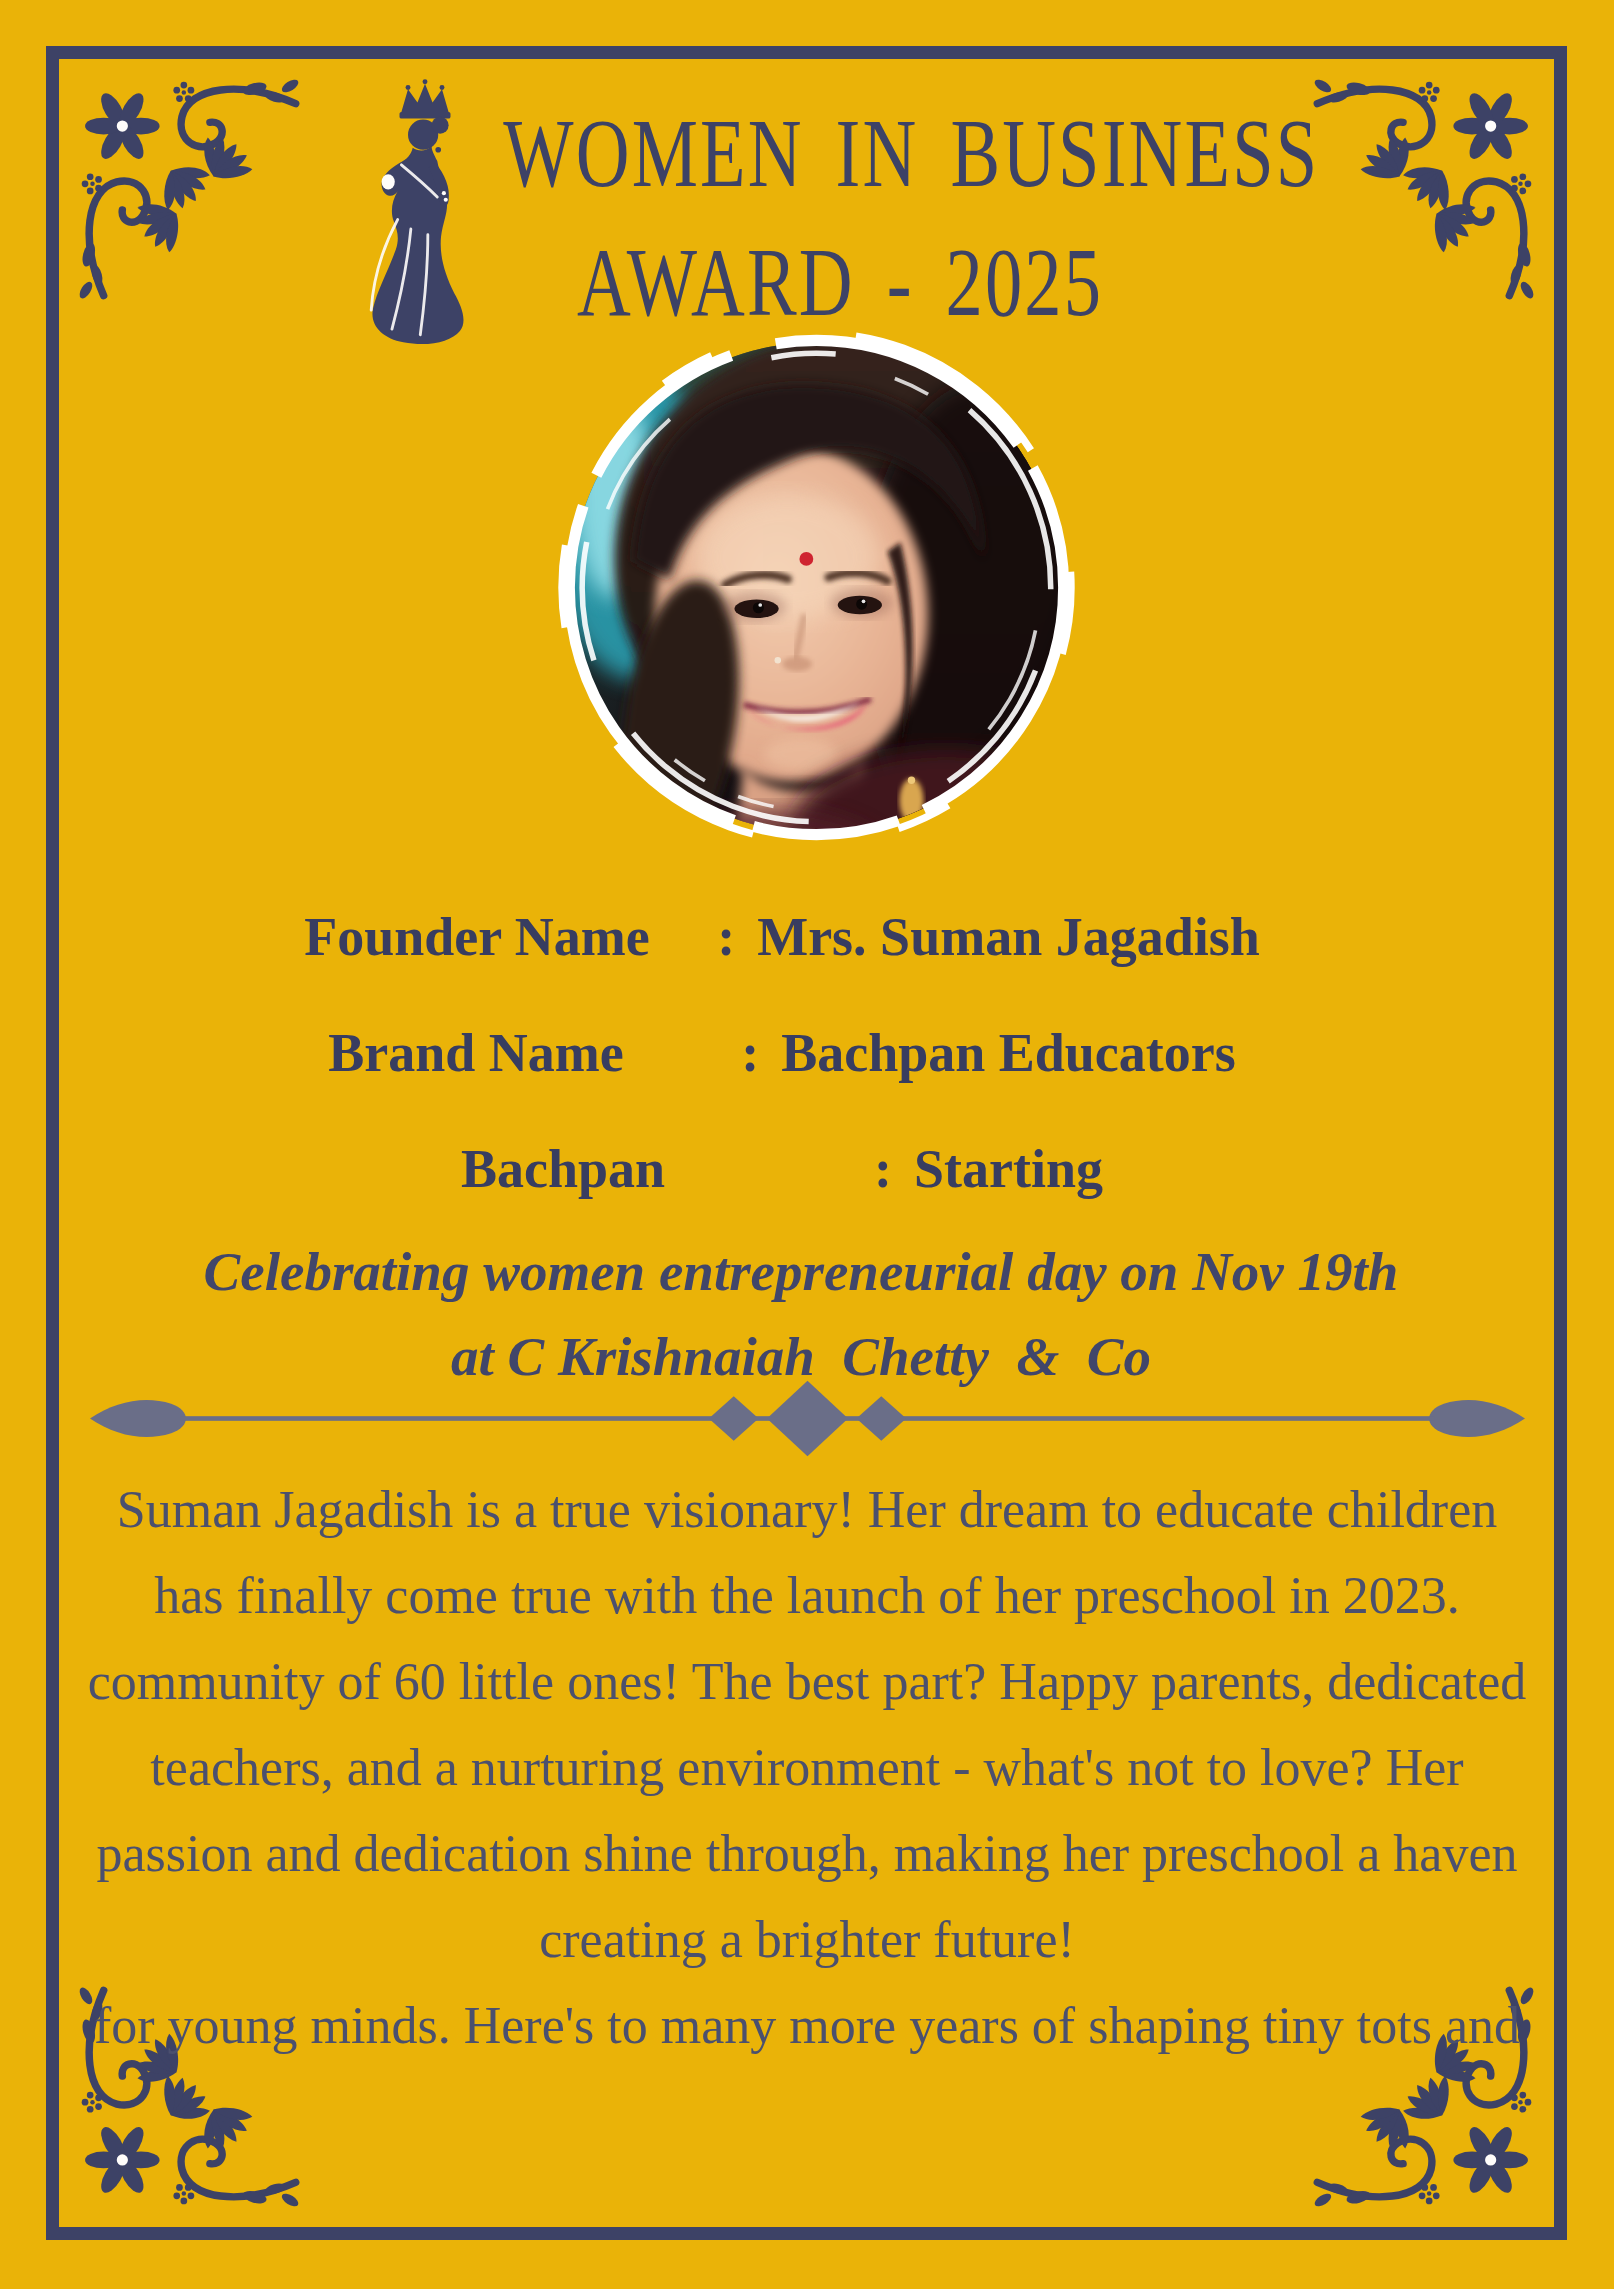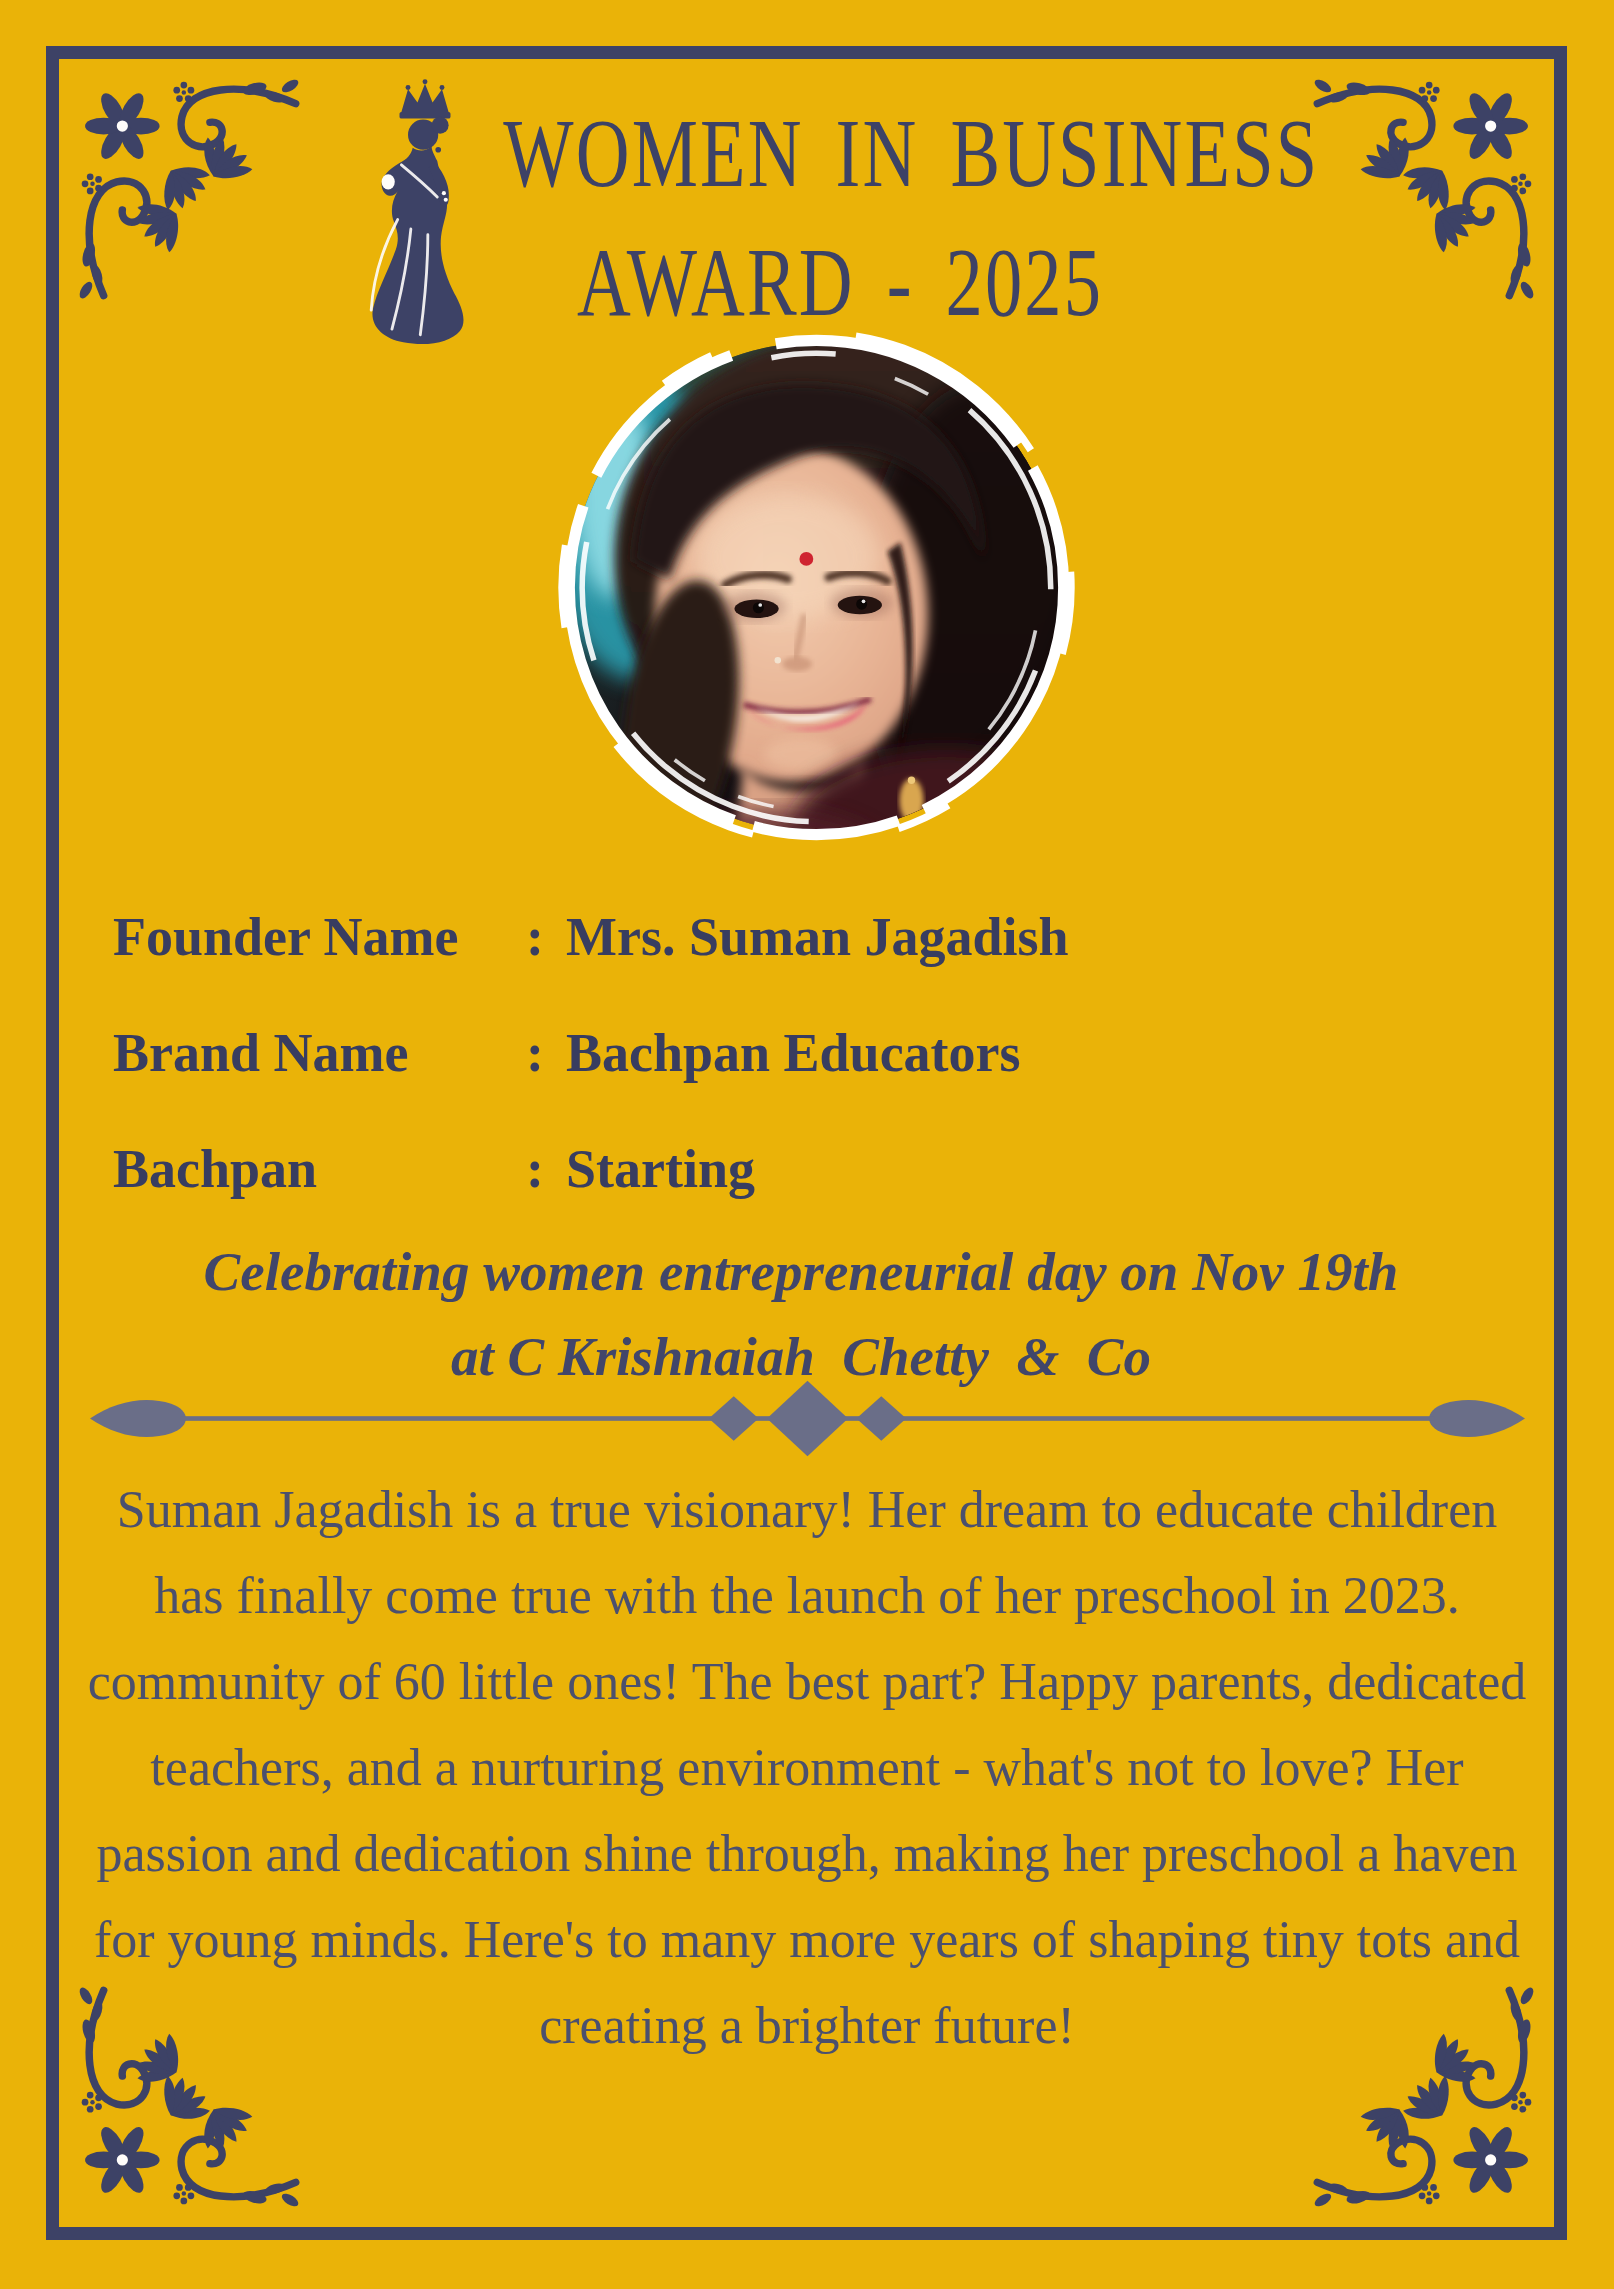--- a/index.html
+++ b/index.html
@@ -25,21 +25,21 @@
           color:#3d4266;}
   .title-line{display:block;font-size:98px;line-height:129px;letter-spacing:2.8px;
           word-spacing:14.8px;transform:scaleX(.76);transform-origin:50% 50%;
           white-space:nowrap;font-weight:400;}
 
   
   .photo{position:absolute;left:550px;top:321px;width:533px;height:533px;}
 
   
   .details{position:absolute;left:113px;top:879px;width:1338px;color:#383d60;}
-  .row{display:flex;height:116px;align-items:center;font-weight:bold;font-size:54px;}
+  .row{display:flex;height:116px;align-items:center;font-weight:bold;font-size:54px;justify-content:center;}
   .row .label{width:413px;flex:0 0 auto;}
   .row .colon{margin-right:22px;}
 
   
   .event{position:absolute;left:0;right:12px;top:1229px;text-align:center;color:#41466a;
          font-family:cursive,serif;font-style:italic;font-weight:bold;}
   .event-line{font-size:55px;line-height:85px;white-space:pre;}
 
   
   .divider{position:absolute;left:87px;top:1377px;width:1441px;height:83px;}
@@ -256,18 +256,18 @@
       <path d="M860,21 L887,45 L860,69 L833,45 Z"></path>
     </g>
   </svg>
 
   <div class="desc">
     <div class="desc-line">Suman Jagadish is a true visionary! Her dream to educate children</div>
     <div class="desc-line">has finally come true with the launch of her preschool in 2023.</div>
     <div class="desc-line">community of 60 little ones! The best part? Happy parents, dedicated</div>
     <div class="desc-line">teachers, and a nurturing environment - what's not to love? Her</div>
     <div class="desc-line">passion and dedication shine through, making her preschool a haven</div>
+    <div class="desc-line">creating a brighter future!</div>
     <div class="desc-line">for young minds. Here's to many more years of shaping tiny tots and</div>
-    <div class="desc-line">creating a brighter future!</div>
   </div>
 
 </div>
 
 
 </body></html>

